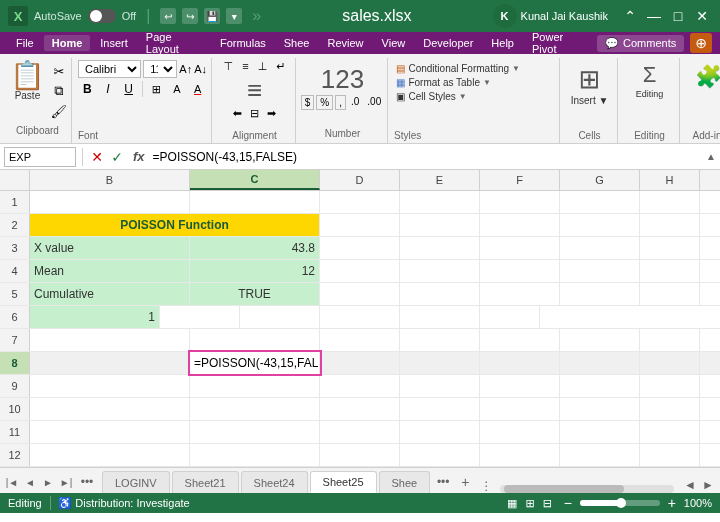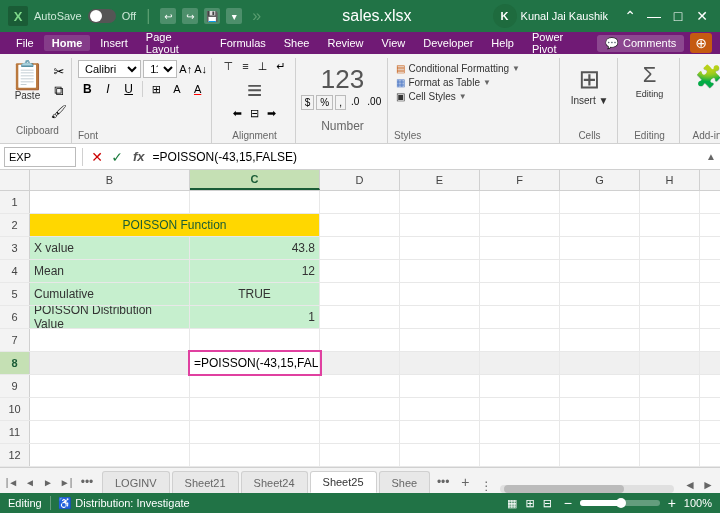--- a/index.html
+++ b/index.html
@@ -90,21 +90,21 @@
     .col-a { width: 30px; min-width: 30px; }
     .col-b { width: 160px; min-width: 160px; }
     .col-c { width: 130px; min-width: 130px; }
     .col-d { width: 80px; min-width: 80px; }
     .col-e { width: 80px; min-width: 80px; }
     .col-f { width: 80px; min-width: 80px; }
     .col-g { width: 80px; min-width: 80px; }
     .col-h { width: 60px; min-width: 60px; }
 
     
-    .header-cell { background: #ffd700; font-weight: normal; color: #1a5c36; text-align: center; justify-content: center; }
+    .header-cell { background: #ffd700; font-weight: bold; color: #1a5c36; text-align: center; justify-content: center; }
     .label-cell { background: #c6efce; color: #333; }
     .value-cell { background: #c6efce; color: #333; justify-content: flex-end; }
     .center-cell { background: #c6efce; color: #333; justify-content: center; }
     .result-cell { background: #c6efce; color: #333; justify-content: flex-end; }
 
     
     .sheet-bar {
       height: 26px;
       background: #f3f3f3;
       border-top: 1px solid #d0d0d0;
@@ -246,21 +246,21 @@
 
   <div style="display:flex;flex-direction:column;align-items:center;padding:2px 4px 14px;border-right:1px solid #d0d0d0;min-width:90px;position:relative;">
     <div style="font-size:26px;color:#555;cursor:pointer;margin-top:4px;">123</div>
     <div style="display:flex;gap:2px;font-size:11px;">
       <span style="cursor:pointer;padding:1px 3px;border:1px solid #bbb;font-size:10px;">$</span>
       <span style="cursor:pointer;padding:1px 3px;border:1px solid #bbb;font-size:10px;">%</span>
       <span style="cursor:pointer;padding:1px 3px;border:1px solid #bbb;font-size:10px;">,</span>
       <span style="cursor:pointer;padding:1px 3px;font-size:10px;">.0</span>
       <span style="cursor:pointer;padding:1px 3px;font-size:10px;">.00</span>
     </div>
-    <span style="font-size:12px;color:#666;position:absolute;bottom:10px;">Number</span>
+    <span style="font-size:10px;color:#666;position:absolute;bottom:4px;">Number</span>
   </div>
 
   <div style="display:flex;flex-direction:column;padding:2px 4px 14px;border-right:1px solid #d0d0d0;min-width:170px;position:relative;">
     <div style="display:flex;flex-direction:column;gap:1px;margin-top:2px;">
       <div style="font-size:10px;color:#333;cursor:pointer;padding:1px 2px;display:flex;align-items:center;gap:3px;">
         <span style="color:#c55a11;">▤</span>
         <span>Conditional Formatting</span>
         <span class="chevron-down">▼</span>
       </div>
       <div style="font-size:10px;color:#333;cursor:pointer;padding:1px 2px;display:flex;align-items:center;gap:3px;">
@@ -371,21 +371,20 @@
     <div class="cell col-c center-cell">TRUE</div>
     <div class="cell col-d"></div>
     <div class="cell col-e"></div>
     <div class="cell col-f"></div>
     <div class="cell col-g"></div>
     <div class="cell col-h"></div>
   </div>
 
   <div class="grid-row">
     <div class="row-num col-a">6</div>
-    <div class="cell col-b label-cell">POISSON Distribution Value</div>
     <div class="cell col-c result-cell">1</div>
     <div class="cell col-d"></div>
     <div class="cell col-e"></div>
     <div class="cell col-f"></div>
     <div class="cell col-g"></div>
     <div class="cell col-h"></div>
   </div>
 
   <div class="grid-row">
     <div class="row-num col-a">7</div>

